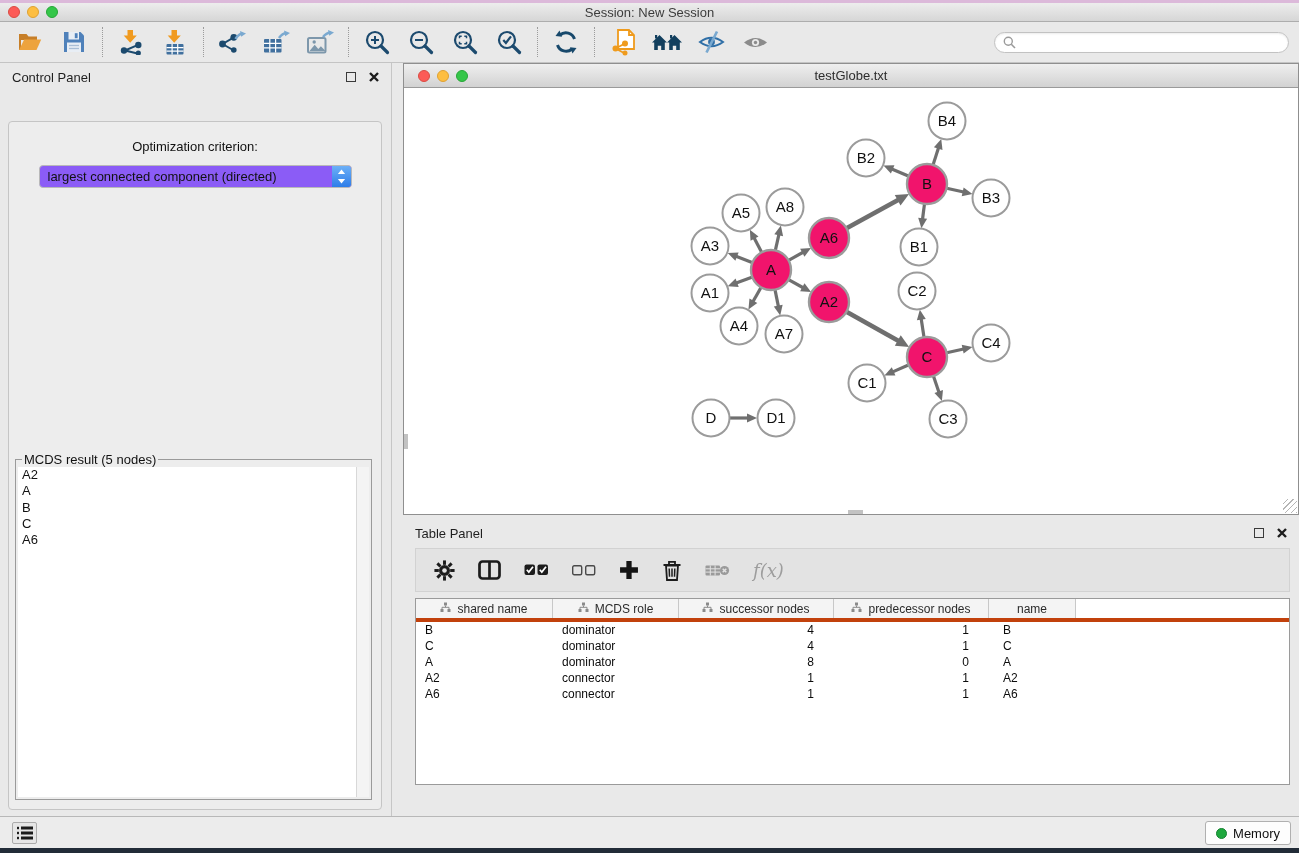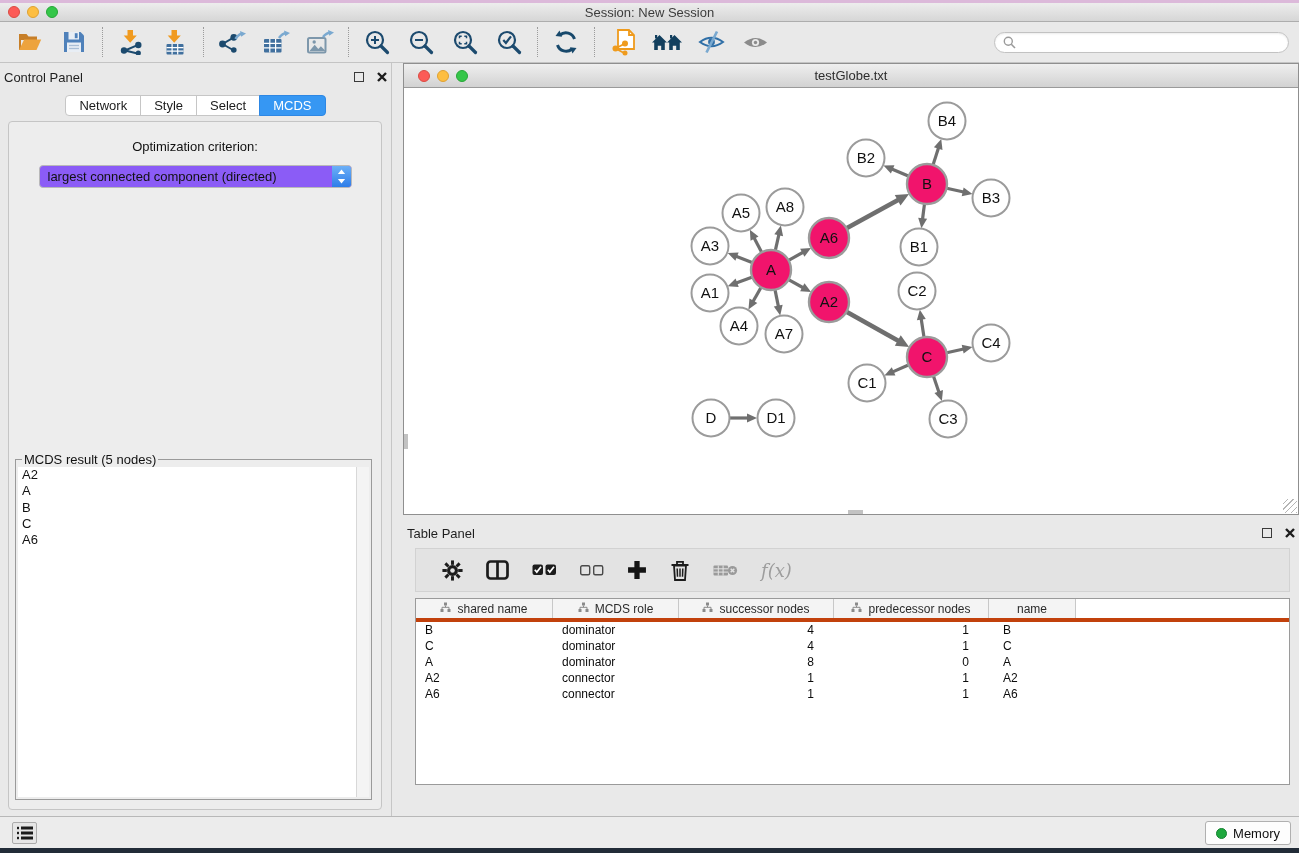--- a/index.html
+++ b/index.html
@@ -24,21 +24,21 @@
   .tool-btn { width:44px; height:36px; display:flex; align-items:center; justify-content:center; cursor:default; }
   .tool-sep { height:30px; border-left:1px dotted #9b9b9b; margin:0 6px; }
   .toolbar-search { margin-left:auto; margin-right:10px; width:295px; height:21px; background:#fff;
     border:1px solid #c2c2c2; border-radius:11px; display:flex; align-items:center; padding:0 8px;
     box-shadow:inset 0 1px 2px rgba(0,0,0,.08); }
   .toolbar-search input { border:none; outline:none; flex:1; font-size:12px; background:transparent; margin-left:5px; }
 
   
   .control-panel { position:absolute; left:0; top:63px; width:392px; height:753px; background:#e9e9e9;
     border-right:1px solid #c6c6c6; }
-  .panel-titlebar { position:absolute; left:0; top:0; width:100%; height:28px; display:flex; align-items:center; padding:0 4px; }
+  .panel-titlebar { position:absolute; left:0; top:0; width:100%; height:28px; display:flex; align-items:center; padding:0 12px; }
   .panel-title { font-size:13px; color:#1f1f1f; }
   .panel-titlebar .spacer { flex:1; }
   .float-icon { width:10px; height:10px; border:1.6px solid #3a3a3a; display:inline-block; margin-right:13px; }
   .close-x { display:inline-flex; }
   .cp-tabs { position:absolute; left:0; top:32px; width:100%; display:flex; justify-content:center; }
   .ui-tab { height:21px; line-height:20px; padding:0 13px; font-size:13px; color:#1c1c1c; background:#fff;
     border:1px solid #c6c6c6; margin-left:-1px; cursor:default; }
   .ui-tab:first-child { border-radius:4px 0 0 4px; margin-left:0; }
   .ui-tab:last-child { border-radius:0 4px 4px 0; }
   .ui-tab.active { background:#3697f3; border-color:#2d87e4; color:#fff; }
@@ -70,21 +70,21 @@
   .nw-canvas { position:absolute; left:0; top:24px; right:0; bottom:0; background:#fff; overflow:hidden; }
   .nw-canvas svg { position:absolute; left:0; top:0; }
   .resize-grip { position:absolute; right:1px; bottom:1px; width:14px; height:14px;
     background:repeating-linear-gradient(135deg, transparent 0 3px, #b5b5b5 3px 4px); }
   .vscroll-thumb { position:absolute; left:0; top:346px; width:4px; height:15px; background:#c2c2c2; }
   .hscroll-thumb { position:absolute; left:444px; bottom:0; width:15px; height:4px; background:#c2c2c2; }
 
   
   .table-panel { position:absolute; left:403px; top:519px; width:896px; height:297px; background:#e9e9e9; }
   .tp-toolbar { position:absolute; left:12px; width:875px; top:29px; height:44px; background:#e3e3e3;
-    border:1px solid #d2d2d2; display:flex; align-items:center; padding-left:26px; gap:23px; }
+    border:1px solid #d2d2d2; display:flex; align-items:center; padding-left:18px; gap:23px; }
   .tp-tool-btn { display:flex; align-items:center; justify-content:center; cursor:default; }
   .fx { font-family:"DejaVu Serif", serif; font-style:italic; font-size:18px; color:#9d9d9d; }
   .tp-table { position:absolute; left:12px; width:875px; top:79px; height:187px; background:#fff;
     border:1px solid #9a9a9a; overflow:hidden; font-size:12px; }
   .tbl-header { display:flex; height:23px; background:#f4f4f4; border-bottom:4px solid #c2410c; }
   .th-cell { display:flex; align-items:center; justify-content:center; gap:6px; color:#2b2b2b;
     border-right:1px solid #c8c8c8; height:100%; }
   .th-fill { flex:1; background:#fff; }
   .tbl-row { display:flex; height:16px; align-items:center; }
   .td-cell { color:#0c0c0c; white-space:nowrap; overflow:hidden; }
@@ -280,26 +280,20 @@
       <div class="panel-titlebar">
         <span class="panel-title">Control Panel</span>
         <span class="spacer"></span>
         <span class="float-icon"></span>
         <span class="close-x">
           <svg width="10" height="10" viewBox="0 0 10 10">
               <path d="M1 1 L9 9 M9 1 L1 9" stroke="#1c1c1c" stroke-width="2.4"></path>
             </svg>
         </span>
       </div>
-      <div class="cp-tabs" id="cp-tabs">
-          <div class="ui-tab">Network</div>
-          <div class="ui-tab">Style</div>
-          <div class="ui-tab">Select</div>
-          <div class="ui-tab active">MCDS</div>
-        </div>
       <div class="cp-content">
         <div class="opt-label">Optimization criterion:</div>
         <div class="criterion-select">
           <span class="sel-text">largest connected component (directed)</span>
           <span class="stepper">
             <svg width="13" height="19" viewBox="0 0 13 19">
                 <path d="M6.5 2.5 l3.6 4.6 h-7.2 z" fill="#fff"></path>
                 <path d="M6.5 16.5 l-3.6 -4.6 h7.2 z" fill="#fff"></path>
               </svg>
           </span>

